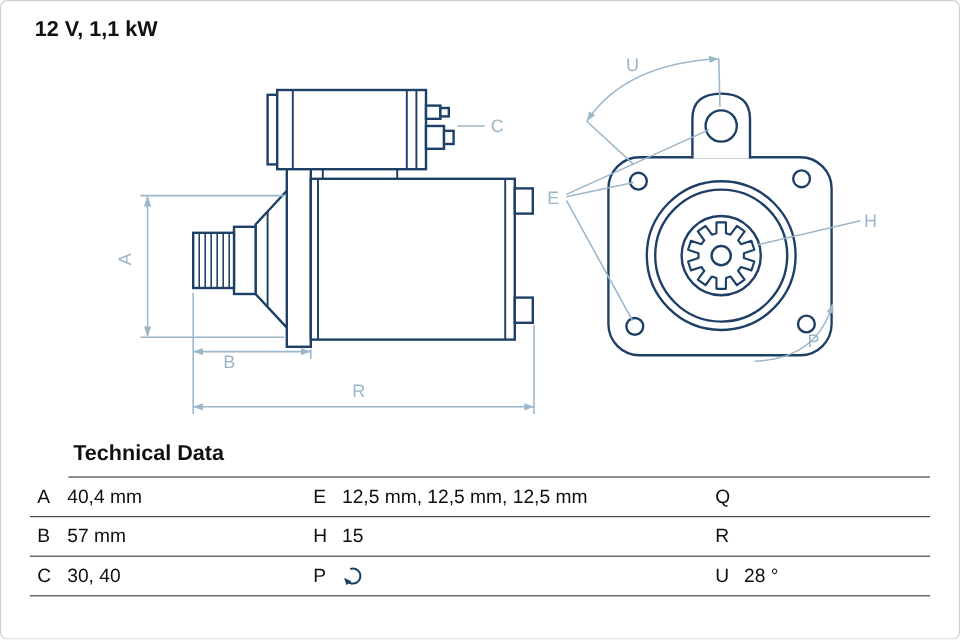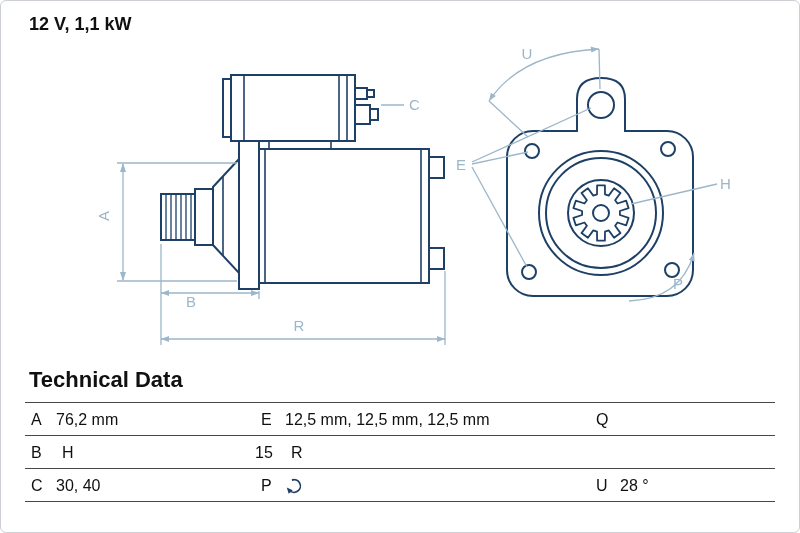--- a/index.html
+++ b/index.html
@@ -27,22 +27,22 @@
   .out .gear { stroke-linejoin:round; stroke-width:1.8; }
 
   
   .dim line, .dim path { fill:none; stroke:#9cb6ca; stroke-width:1.3; }
   .dim polygon { fill:#9cb6ca; stroke:none; }
   .dim text { fill:#9cb6ca; font-size:15px; font-family:"Liberation Sans", sans-serif; }
 
   
   .tech { position:absolute; top:360px; left:24px; right:24px; }
   .tech-title {
-    font-size:22px; font-weight:bold; color:#101010;
-    padding:6px 4px 9px 4px; border-bottom:1px solid #474747;
+    font-size:18px; font-weight:bold; color:#101010;
+    padding:6px 4px 9px 4px; border-bottom:1px solid #474747;margin-left:32px;
   }
   .trow {
     display:grid;
     grid-template-columns:31px 199px 30px 305px 30px 1fr;
     height:33px; line-height:33px;
     border-bottom:1px solid #474747;
     font-size:16px; color:#101010;
     white-space:nowrap;
   }
   .k { padding-left:6px; }
@@ -187,28 +187,29 @@
       </g>
     </g>
   </svg>
 
   <div class="tech">
     <div class="tech-title">Technical Data</div>
 
     <div>
       <div class="trow">
         <span class="k">A</span>
-        <span class="v">76,2 mm</span>
+        <span class="v">40,4 mm</span>
         <span class="k">E</span>
         <span class="v">12,5 mm, 12,5 mm, 12,5 mm</span>
         <span class="k">Q</span>
         <span class="v"></span>
       </div>
       <div class="trow">
         <span class="k">B</span>
+        <span class="v">57 mm</span>
         <span class="k">H</span>
         <span class="v">15</span>
         <span class="k">R</span>
       </div>
       <div class="trow">
         <span class="k">C</span>
         <span class="v">30, 40</span>
         <span class="k">P</span>
         <span class="v">
           <svg class="rot-icon" width="20" height="19" viewBox="0 0 20 19">

